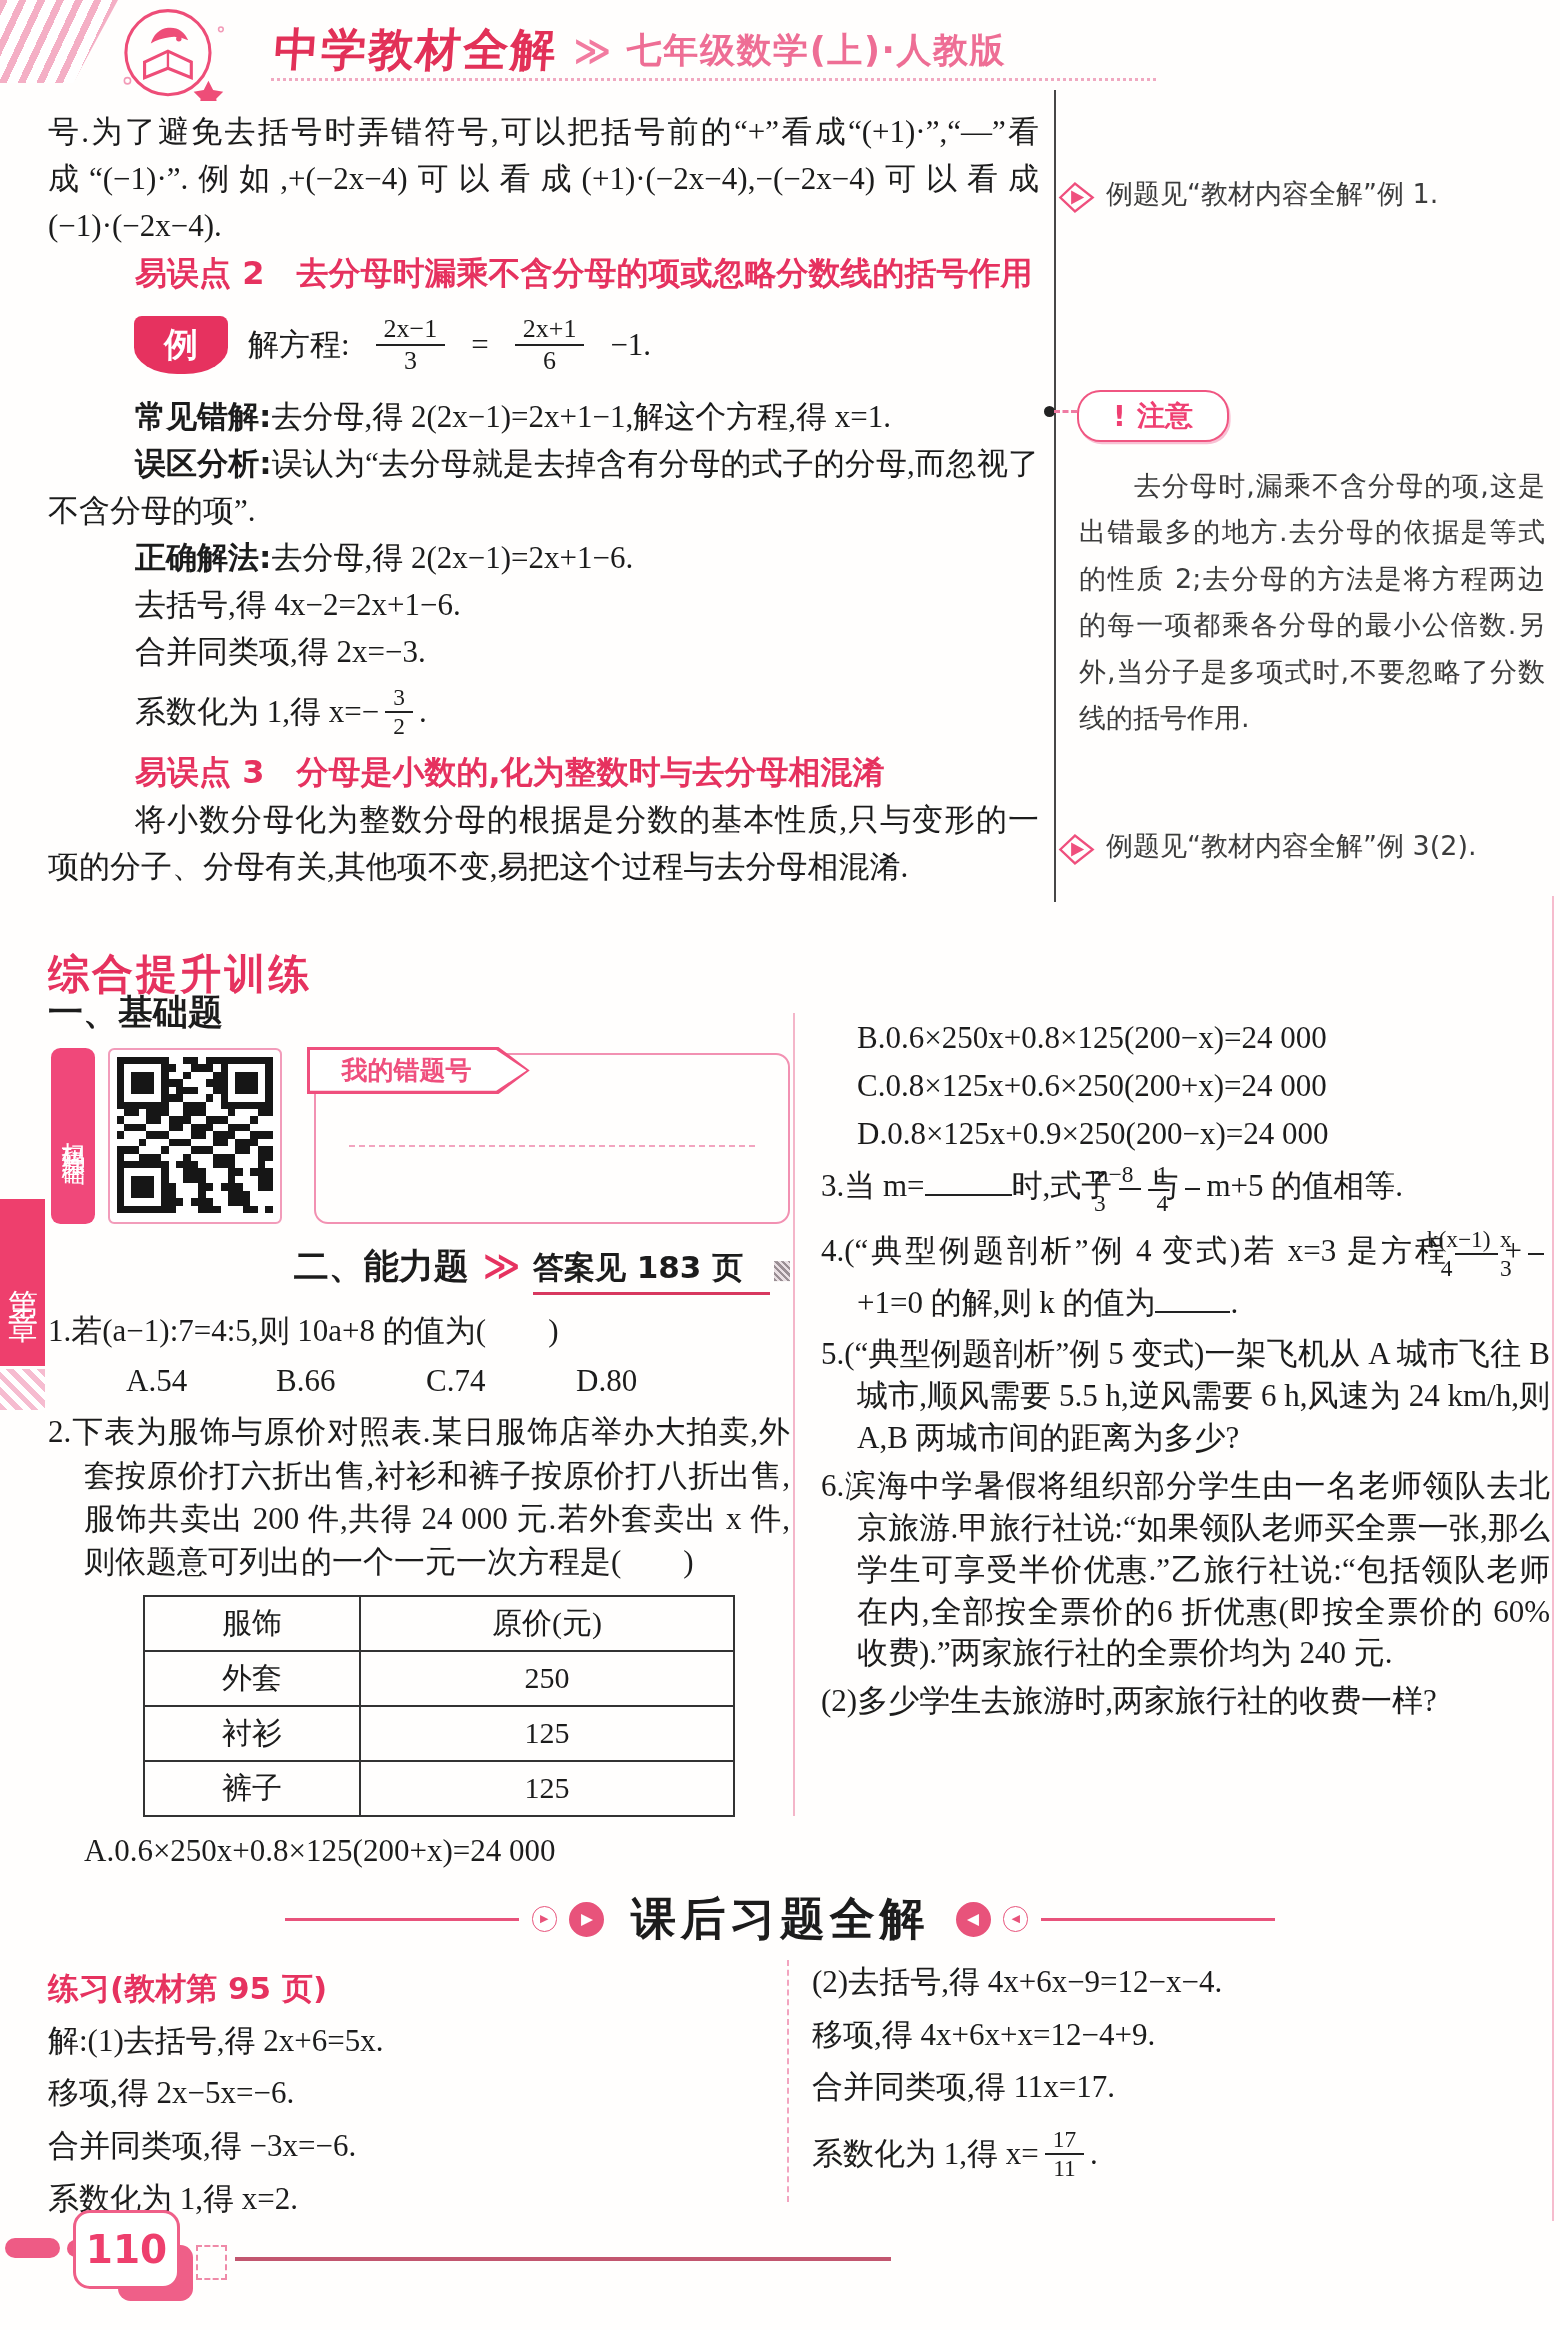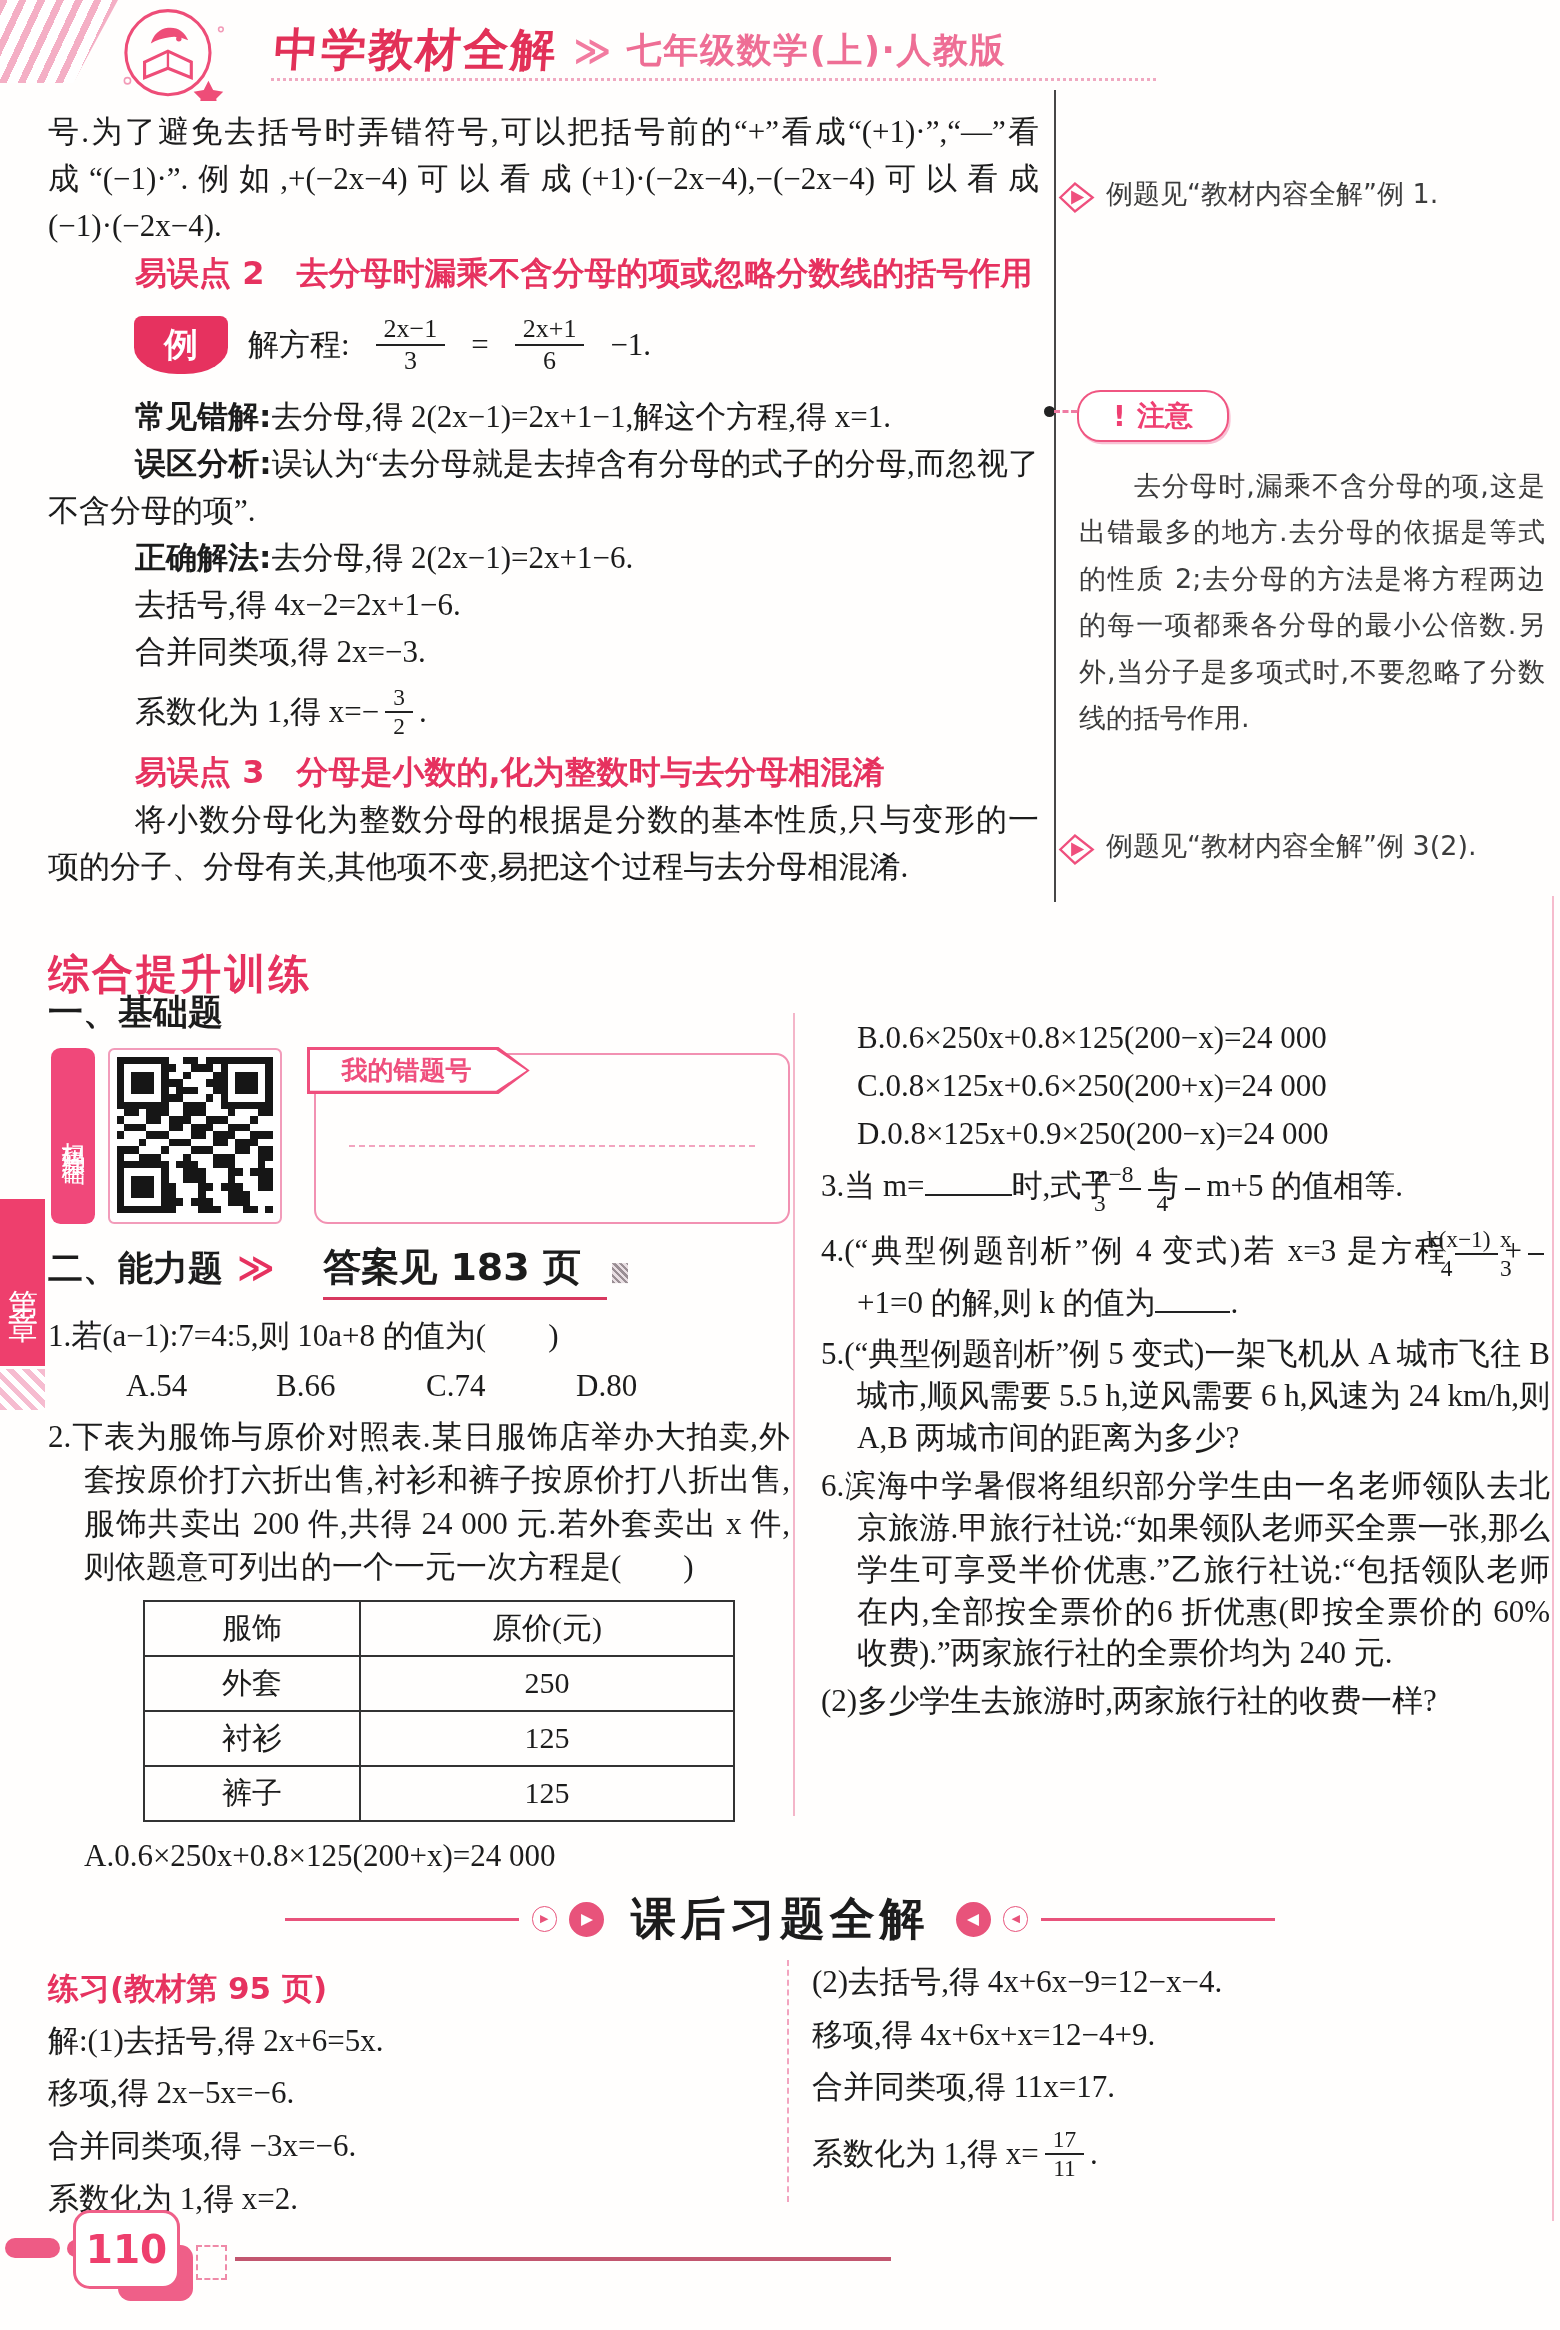--- a/index.html
+++ b/index.html
@@ -68,25 +68,25 @@
   .qr-frame{border:2.3px solid #f29cba;border-radius:6.2px;padding:7px;background:#fff;}
   .qr{display:grid;grid-template-rows:repeat(21,1fr);grid-template-columns:repeat(21,1fr);width:156px;height:156px;}
   .qr div{background:#161616;}
   .mistake-box{flex:1;position:relative;border:2.3px solid #f291b2;border-radius:14px;margin-left:20px;margin-top:4.7px;}
   .banner{position:absolute;top:-7.8px;left:-9.4px;width:223px;height:47px;
      clip-path:polygon(0 0,86% 0,100% 50%,86% 100%,0 100%);background:#ef4f7d;}
   .banner-inner{position:absolute;inset:3.1px;clip-path:polygon(0 0,86% 0,100% 50%,86% 100%,0 100%);
      background:#fff;display:flex;align-items:center;justify-content:center;padding-right:23.4px;
      color:#ef4f7d;font-weight:700;font-size:26px;font-family:"DejaVu Sans","Liberation Sans",sans-serif;}
   .mistake-line{position:absolute;left:7%;right:7%;top:54%;border-top:2.3px dashed #f2a4bf;}
-  .ability-row{display:flex;align-items:baseline;margin:3.1px 0 14px 0;}
+  .ability-row{display:flex;align-items:baseline;margin:3.1px 0 14px 0;justify-content:flex-end;}
   .ability-chevron{color:#e6325f;font-weight:900;font-size:36px;margin:0 12.5px 0 14px;
      font-family:"DejaVu Sans","Liberation Sans",sans-serif;}
-  .answers-ref{font-weight:700;font-size:38px;border-bottom:3.9px solid #d8385f;padding:0 26.5px 3.1px 0;
-     font-family:"DejaVu Sans","Liberation Sans",sans-serif;margin-left:36px;}
+  .answers-ref{font-weight:700;font-size:31px;border-bottom:3.9px solid #d8385f;padding:0 26.5px 3.1px 0;
+     font-family:"DejaVu Sans","Liberation Sans",sans-serif;}
   .hatch-sq{display:inline-block;width:15.6px;height:20px;margin-left:4.7px;transform:translateY(3.1px);
      background:repeating-linear-gradient(45deg,#9a8f94 0 2.3px,#e9dfe3 2.3px 4.7px);}
   .q{margin:0 0 6.2px 0;padding-left:36px;text-indent:-36px;}
   .opt-row{display:flex;padding-left:78px;margin:1.6px 0 7.8px 0;}
   .opt-row span{width:150px;}
   .q-table{border-collapse:collapse;margin:11px 0 12.5px 95px;width:592px;font-size:30px;}
   .q-table th,.q-table td{border:2.3px solid #333;text-align:center;padding:5.5px 3.1px;font-weight:400;}
   .blank{display:inline-block;width:87px;border-bottom:2.3px solid #222;height:7.8px;}
   .blank.short{width:75px;}
   

